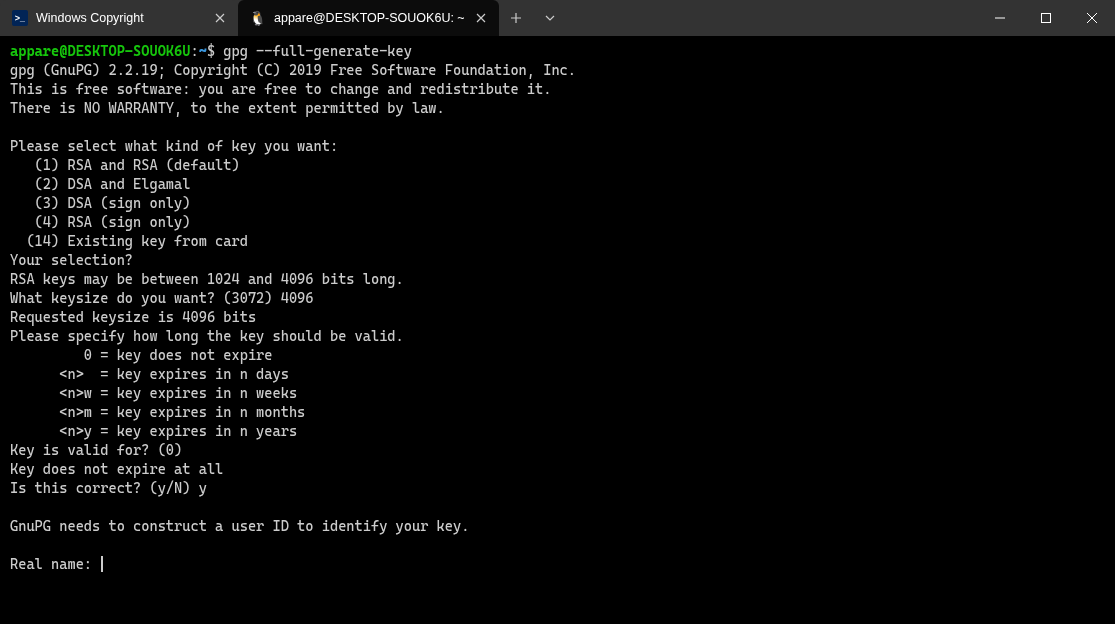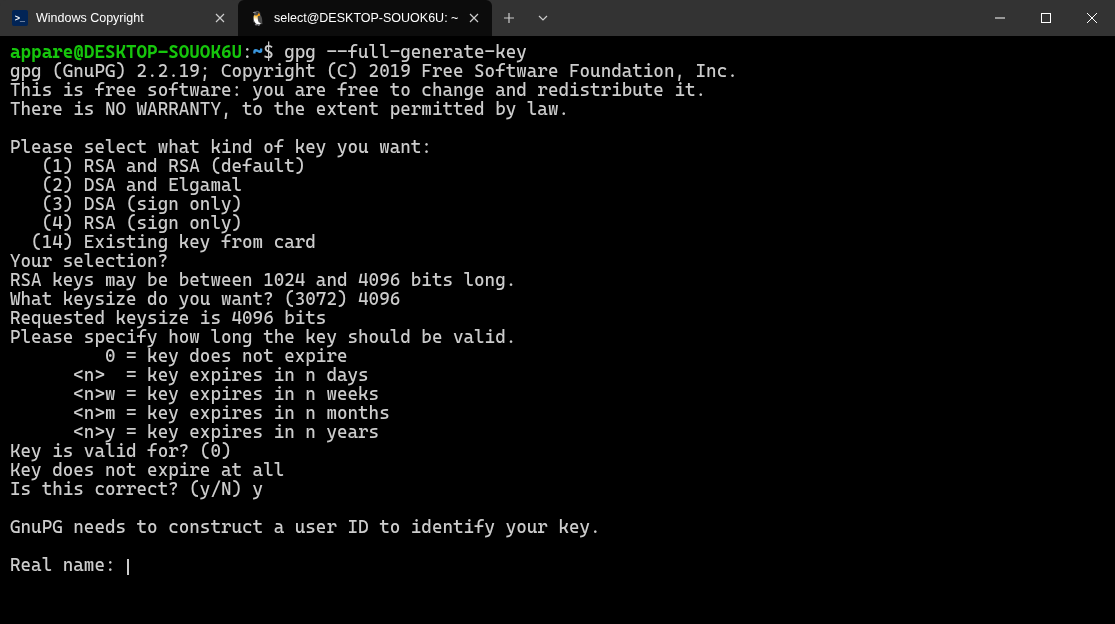--- a/index.html
+++ b/index.html
@@ -90,21 +90,21 @@
     justify-content: center;
     color: #ffffff;
     cursor: pointer;
   }
   .terminal {
     padding: 6px 10px;
     background: #000000;
     height: calc(100% - 36px);
     line-height: 19px;
     white-space: pre;
-    font-size: 18px;
+    font-size: 14px;
     color: #cccccc;
   }
   .prompt-user { color: #16c60c; font-weight: bold; }
   .prompt-sep { color: #cccccc; }
   .prompt-path { color: #3a96dd; font-weight: bold; }
   .prompt-dollar { color: #cccccc; }
   .cmd-input { color: #cccccc; }
   .cursor {
     display: inline-block;
     width: 2px;
@@ -138,21 +138,21 @@
       </span>
       <span class="tab-label">Windows Copyright</span>
       <span class="tab-close">
         <svg width="10" height="10" viewBox="0 0 10 10">
             <path d="M1 1 L9 9 M9 1 L1 9" stroke="currentColor" stroke-width="1.2"></path>
           </svg>
       </span>
     </div>
     <div class="tab active">
       <span class="tab-icon tux">🐧</span>
-      <span class="tab-label">select@DESKTOP-SOUOK6U: ~</span>
+      <span class="tab-label">appare@DESKTOP-SOUOK6U: ~</span>
       <span class="tab-close">
         <svg width="10" height="10" viewBox="0 0 10 10">
             <path d="M1 1 L9 9 M9 1 L1 9" stroke="currentColor" stroke-width="1.2"></path>
           </svg>
       </span>
     </div>
   </div>
   <div class="titlebar-btn">
     <svg width="12" height="12" viewBox="0 0 12 12">
         <path d="M6 1 V11 M1 6 H11" stroke="currentColor" stroke-width="1.2"></path>

